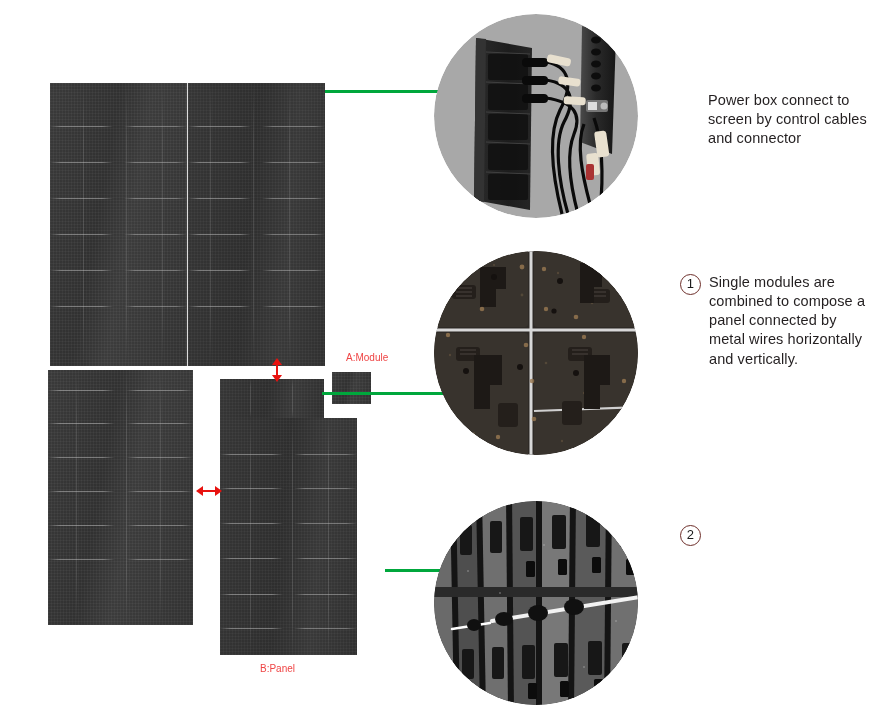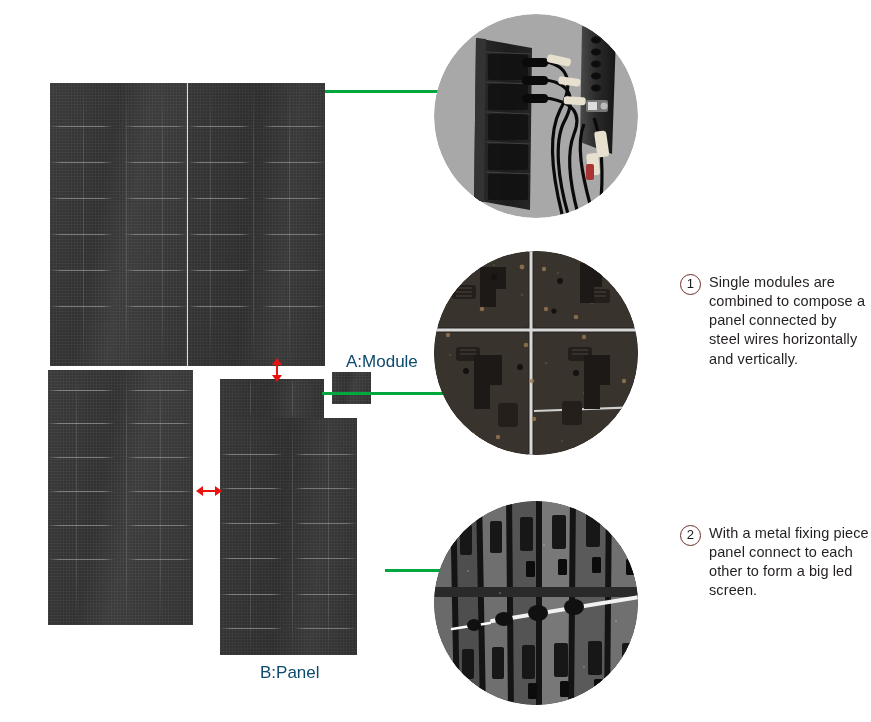--- a/index.html
+++ b/index.html
@@ -118,22 +118,22 @@
     font-size: 13px;
     line-height: 18px;
     text-align: center;
     margin-right: 8px;
     margin-top: 1px;
     box-sizing: border-box;
   }
 
   .caption {
     position: absolute;
-    font-size: 17px;
-    color: #0c4a6e;
+    font-size: 10px;
+    color: #ef4444;
     white-space: nowrap;
   }
 </style>
 </head>
 <body>
 
 <div id="stage">
 
   <div class="led" style="left:50px; top:83px; width:137px; height:283px;">
     <div class="seam-h" style="left:0; width:100%; top:43px;"></div>
@@ -465,28 +465,32 @@
             <circle cx="66" cy="92" r="1"></circle>
           <circle cx="110" cy="44" r="1"></circle>
             <circle cx="150" cy="166" r="1"></circle>
           <circle cx="182" cy="120" r="1"></circle>
             <circle cx="22" cy="170" r="1"></circle>
         </g>
       </g>
     </svg>
   </div>
 
+  <div class="note" style="left:708px; top:91px; width:160px;">
+    <div class="note-row">
+      <span>Power box connect to screen by control cables and connector</span>
+    </div>
+  </div>
 
   <div class="note" style="left:680px; top:273px; width:190px;">
     <div class="note-row">
       <span class="num-badge">1</span>
-      <span>Single modules are combined to compose a panel connected by steel wires horizontally and vertically.</span>
+      <span>Single modules are combined to compose a panel connected by metal wires horizontally and vertically.</span>
     </div>
   </div>
 
   <div class="note" style="left:680px; top:524px; width:190px;">
     <div class="note-row">
       <span class="num-badge">2</span>
-      <span>With a metal fixing piece panel connect to each other to form a big led screen.</span>
     </div>
   </div>
 
 </div>
 
 </body></html>

